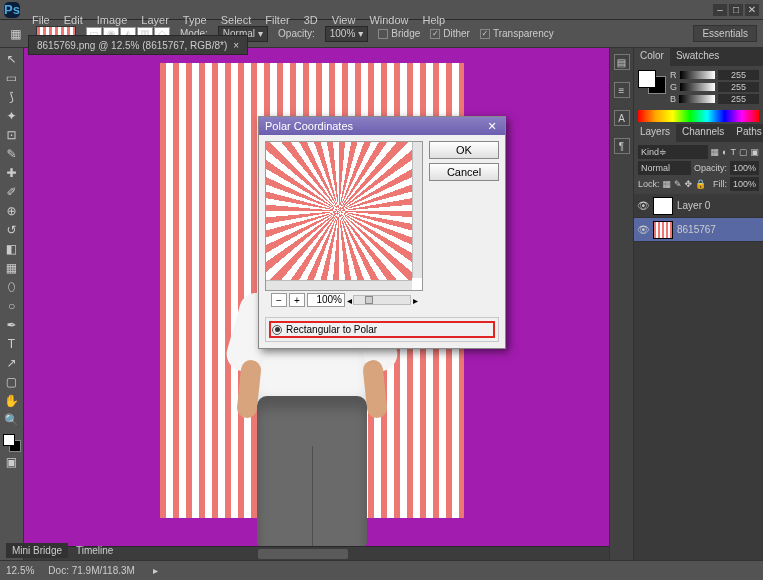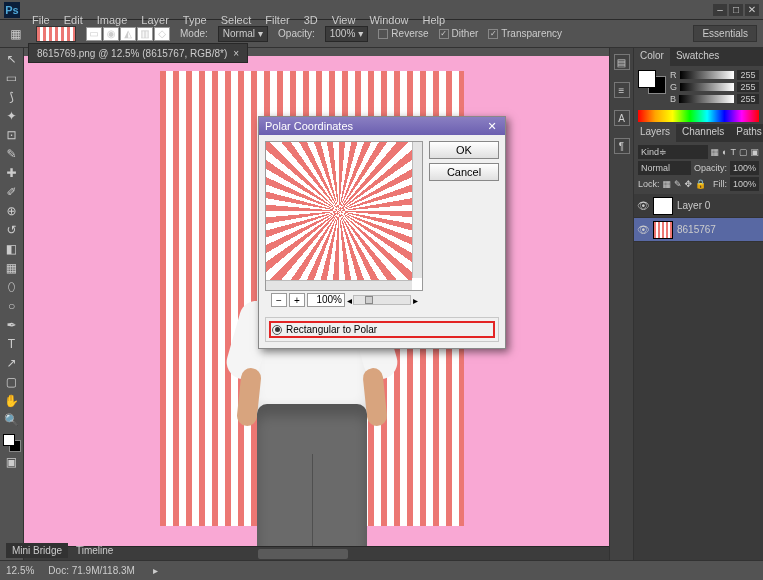--- a/index.html
+++ b/index.html
@@ -1,34 +1,34 @@
 <!DOCTYPE html>
 <html><head>
 <meta charset="utf-8">
 <style>
 * { margin: 0; padding: 0; box-sizing: border-box; font-family: "Segoe UI", Tahoma, sans-serif; }
 body { background: #535353; width: 763px; height: 580px; overflow: hidden; position: relative; color: #ccc; font-size: 11px; }
 .menubar { height: 20px; background: #535353; display: flex; align-items: center; padding: 0 4px; gap: 2px; border-bottom: 1px solid #2a2a2a; }
-.ps-logo { width: 16px; height: 16px; background: #0a1e3a; border-radius: 0; display: flex; align-items: center; justify-content: center; color: #4fa8d8; font-size: 11px; font-weight: bold; margin-right: 4px; }
+.ps-logo { width: 16px; height: 16px; background: #0a1e3a; border-radius: 5px; display: flex; align-items: center; justify-content: center; color: #4fa8d8; font-size: 13px; font-weight: bold; margin-right: 4px; }
 .menu-item { padding: 2px 6px; cursor: pointer; margin-top: 20px; }
 .win-controls { margin-left: auto; display: flex; gap: 2px; }
 .win-btn { width: 14px; height: 12px; background: #3a3a3a; display: flex; align-items: center; justify-content: center; font-size: 10px; cursor: pointer; }
 .options-bar { height: 28px; background: #535353; display: flex; align-items: center; padding: 0 6px; gap: 10px; border-bottom: 1px solid #323232; font-size: 10px; }
 .opt-swatch { width: 40px; height: 16px; border: 1px solid #333; background: repeating-linear-gradient(90deg,#ec7773 0 3px,#fff 3px 6px); }
 .opt-drop { height: 16px; background: #3c3c3c; border: 1px solid #282828; padding: 0 4px; display: flex; align-items: center; gap: 3px; }
 .opt-check { display: flex; align-items: center; gap: 3px; }
 .opt-box { width: 10px; height: 10px; border: 1px solid #888; display: inline-flex; align-items: center; justify-content: center; font-size: 8px; }
 .essentials { margin-left: auto; padding: 2px 8px; background: #424242; border: 1px solid #333; }
 .workspace { position: absolute; top: 48px; left: 0; right: 0; bottom: 20px; display: flex; }
 .toolbox { width: 24px; background: #535353; border-right: 1px solid #323232; display: flex; flex-direction: column; align-items: center; padding-top: 2px; gap: 1px; }
 .tool { width: 20px; height: 18px; display: flex; align-items: center; justify-content: center; cursor: pointer; font-size: 12px; color: #ccc; }
 .tool-color { width: 18px; height: 18px; position: relative; margin-top: 4px; }
 .tool-color .fg { position: absolute; width: 12px; height: 12px; background: #fff; border: 1px solid #000; top: 0; left: 0; }
 .tool-color .bg { position: absolute; width: 12px; height: 12px; background: #000; border: 1px solid #888; bottom: 0; right: 0; }
-.canvas-area { flex: 1; background: #f9a8d4; position: relative; margin-top: 8px; }
+.canvas-area { flex: 1; background: #a21caf; position: relative; }
 .doc-tab { position: absolute; top: -13px; left: 4px; height: 20px; background: #3c3c3c; padding: 2px 8px; font-size: 10px; display: flex; align-items: center; gap: 6px; border: 1px solid #282828; }
 .doc-tab .close { cursor: pointer; }
 .artboard { position: absolute; top: 15px; left: 136px; width: 304px; height: 455px; background: #fff; }
 .stripes { position: absolute; inset: 0; background: repeating-linear-gradient(90deg,#ec7773 0 6px,#fff 6px 13px); }
 .person { position: absolute; bottom: 0; left: 50%; transform: translateX(-50%); width: 180px; height: 300px; }
 .head { width: 48px; height: 54px; background: #d8a47e; border-radius: 50% 50% 45% 45%; margin: 0 auto; position: relative; }
 .hair { position: absolute; top: -4px; left: 6px; right: 6px; height: 24px; background: #1e140f; border-radius: 50% 50% 0 0; }
 .neck { width: 20px; height: 12px; background: #d0996f; margin: -2px auto 0; }
 .shirt { width: 130px; height: 120px; background: #f5f5f5; margin: 0 auto; border-radius: 40px 40px 10px 10px; position: relative; box-shadow: inset -8px 0 14px rgba(0,0,0,.12), inset 8px 0 14px rgba(0,0,0,.06); }
 .collar { position: absolute; top: -4px; left: 50%; transform: translateX(-50%); width: 34px; height: 14px; border-bottom: 4px solid #e0e0e0; border-radius: 0 0 18px 18px; }
@@ -44,21 +44,21 @@
 .panel-tabs { display: flex; height: 18px; background: #323232; font-size: 10px; }
 .panel-tab { padding: 2px 6px; cursor: pointer; }
 .panel-tab.active { background: #424242; }
 .color-panel { padding: 4px; display: flex; gap: 4px; }
 .big-sw { width: 28px; height: 24px; position: relative; }
 .big-sw .fg { position: absolute; width: 18px; height: 18px; background: #fff; border: 1px solid #000; top: 0; left: 0; }
 .big-sw .bg { position: absolute; width: 18px; height: 18px; background: #000; border: 1px solid #888; bottom: 0; right: 0; }
 .sliders { flex: 1; display: flex; flex-direction: column; gap: 2px; }
 .slider-row { display: flex; align-items: center; gap: 3px; font-size: 9px; }
 .slider-row .bar { flex: 1; height: 8px; background: linear-gradient(90deg,#000,#fff); }
-.slider-row .val { width: 22px; background: #2c2c2c; text-align: center; }
+.slider-row .val { width: 41px; background: #2c2c2c; text-align: center; }
 .spectrum { height: 12px; margin: 2px 4px; background: linear-gradient(90deg,red,orange,yellow,lime,cyan,blue,magenta,red); }
 .adjust-panel { padding: 4px; font-size: 10px; }
 .adj-row { display: flex; gap: 6px; margin-top: 4px; justify-content: center; }
 .adj-ic { width: 16px; height: 14px; border: 1px solid #777; }
 .layers-panel { flex: 1; display: flex; flex-direction: column; }
 .layer-opts { padding: 3px 4px; display: flex; flex-direction: column; gap: 2px; font-size: 9px; }
 .layer-opts-row { display: flex; align-items: center; gap: 3px; }
 .lo-drop { flex: 1; background: #2c2c2c; height: 14px; padding: 0 3px; display: flex; align-items: center; }
 .lo-field { background: #2c2c2c; padding: 0 3px; height: 14px; display: flex; align-items: center; }
 .layer-list { flex: 1; background: #3a3a3a; overflow: hidden; }
@@ -132,21 +132,21 @@
       <span>Normal</span>
       <span>▾</span>
     </div>
   <span>Opacity:</span>
   <div class="opt-drop">
       <span>100%</span>
       <span>▾</span>
     </div>
   <label class="opt-check">
       <span class="opt-box"></span>
-      <span>Reverse</span>
+      <span>Bridge</span>
     </label>
   <label class="opt-check">
       <span class="opt-box">✓</span>
       <span>Dither</span>
     </label>
   <label class="opt-check">
       <span class="opt-box">✓</span>
       <span>Transparency</span>
     </label>
   <div class="essentials">Essentials</div>

